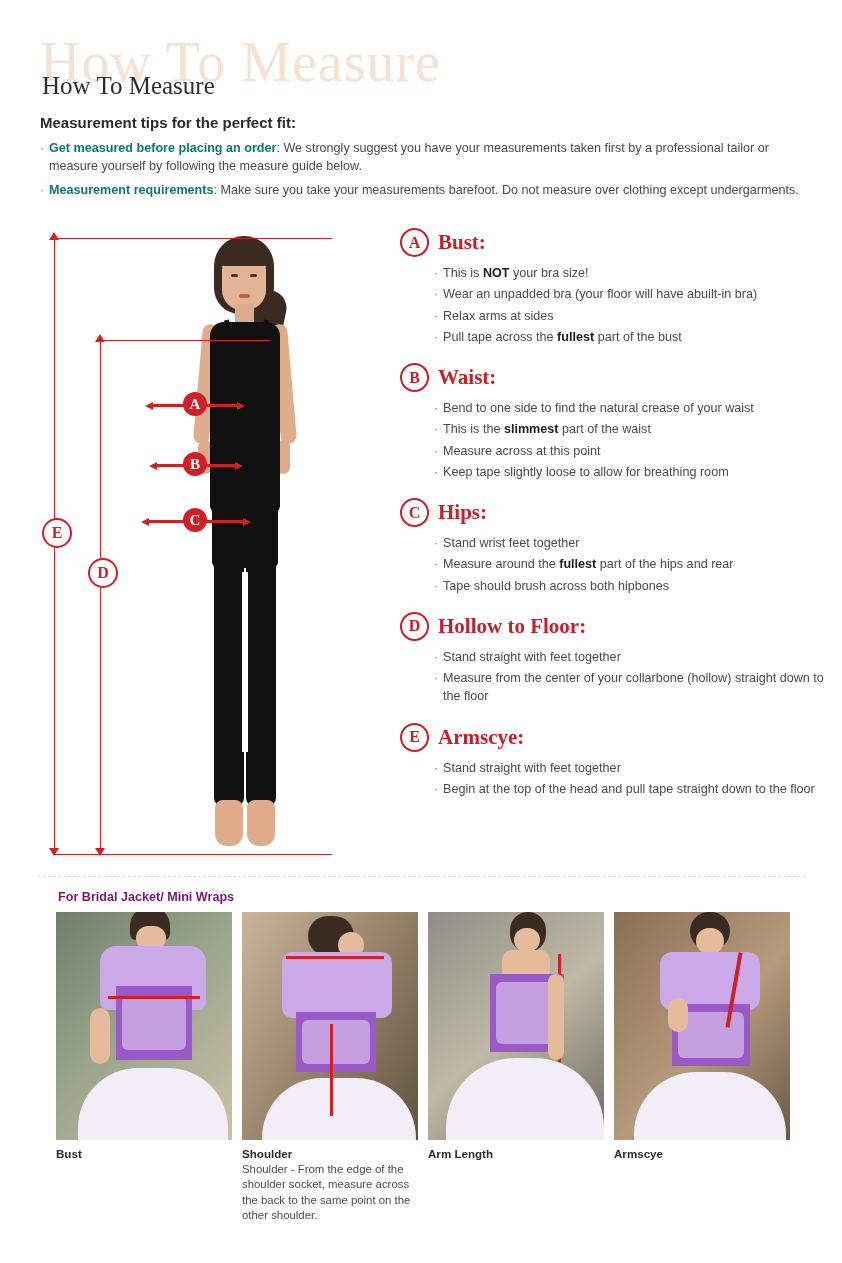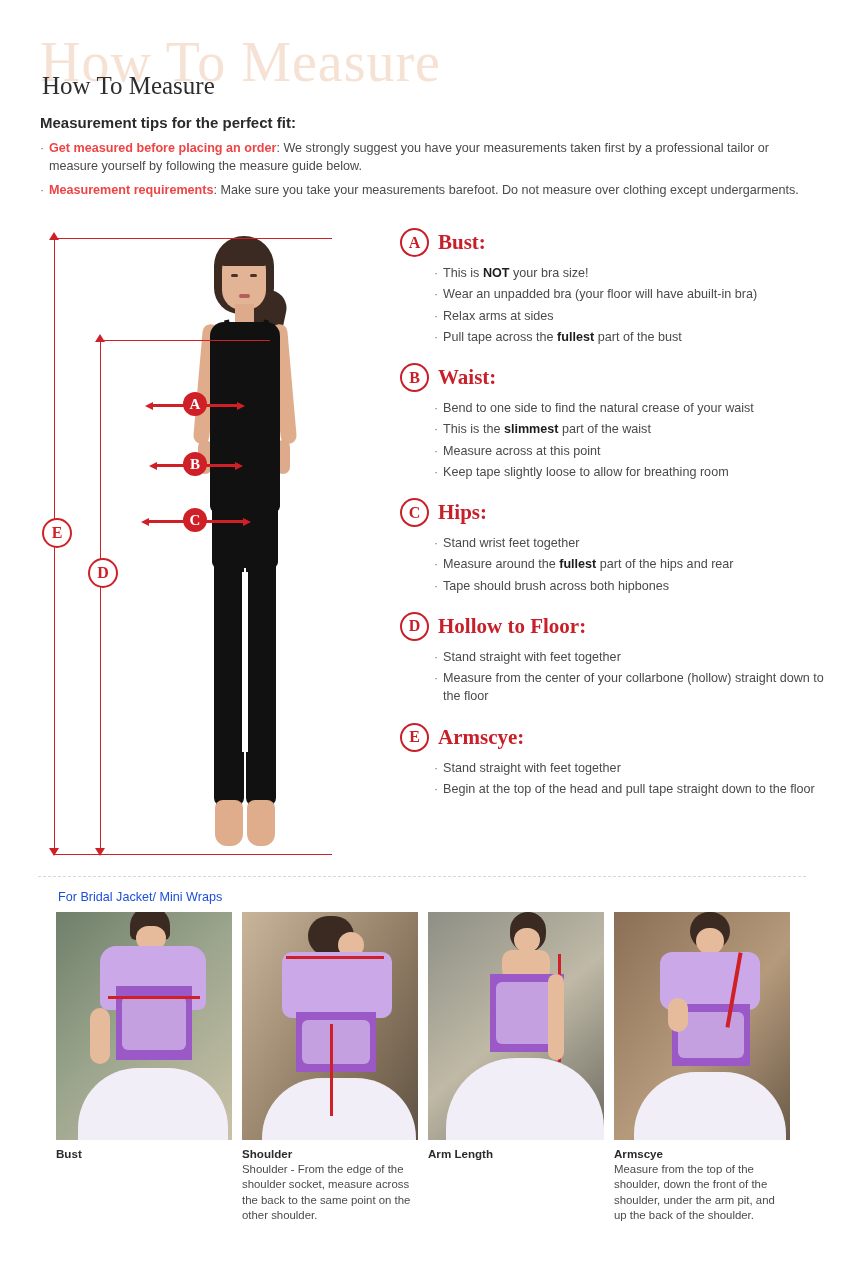--- a/index.html
+++ b/index.html
@@ -62,21 +62,21 @@
     line-height: 1.42;
     color: #4a4a4a;
     margin-bottom: 6px;
   }
   .tip-row .bullet {
     width: 9px;
     flex: 0 0 9px;
     color: #7a7a7a;
   }
   .tip-row b {
-    color: #ef4444;
+    color: #0f766e;
   }
 
   
   .diagram {
     position: absolute;
     left: 36px;
     top: 228px;
     width: 348px;
     height: 640px;
   }
@@ -365,22 +365,22 @@
     width: 768px;
     border-top: 1px dashed #d8d8d8;
   }
 
   
   .jacket-title {
     position: absolute;
     left: 58px;
     top: 890px;
     font-size: 12.6px;
-    font-weight: normal;
-    color: #1d4ed8;
+    font-weight: bold;
+    color: #701a75;
   }
   .cards {
     position: absolute;
     left: 56px;
     top: 912px;
     width: 734px;
     display: flex;
     gap: 10px;
   }
   .card {
@@ -650,18 +650,17 @@
         <div class="sc-hair" style="left:76px; top:0px; width:40px; height:38px; border-radius:20px;"></div>
         <div class="sc-skin" style="left:82px; top:16px; width:28px; height:26px; border-radius:13px;"></div>
         <div class="sc-jacket" style="left:46px; top:40px; width:100px; height:58px; border-radius:12px;"></div>
         <div class="sc-bodice" style="left:58px; top:92px; width:78px; height:62px;"></div>
         <div class="sc-lace" style="left:64px; top:100px; width:66px; height:46px; border-radius:6px;"></div>
         <div class="sc-line" style="left:118px; top:40px; width:4px; height:76px; transform:rotate(10deg);"></div>
         <div class="sc-skin" style="left:54px; top:86px; width:20px; height:34px; border-radius:10px;"></div>
         <div class="sc-skirt" style="left:20px; top:160px; width:152px; height:76px; border-radius:62px 62px 0 0;"></div>
       </div>
       <div class="cap-title">Armscye</div>
-      <div class="cap-body">Measure from the top of the shoulder, down the front of the shoulder, under the arm pit, and up the back of the shoulder.</div>
     </div>
 
   </div>
 
 </div>
 
 </body></html>

